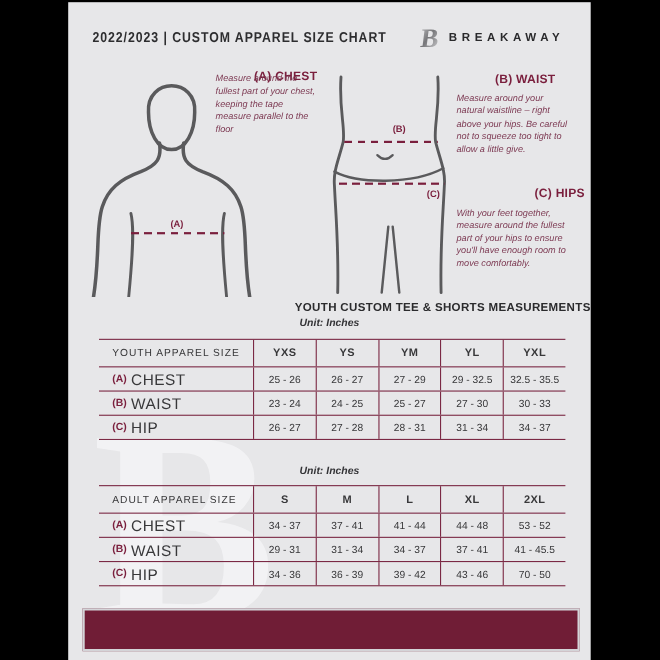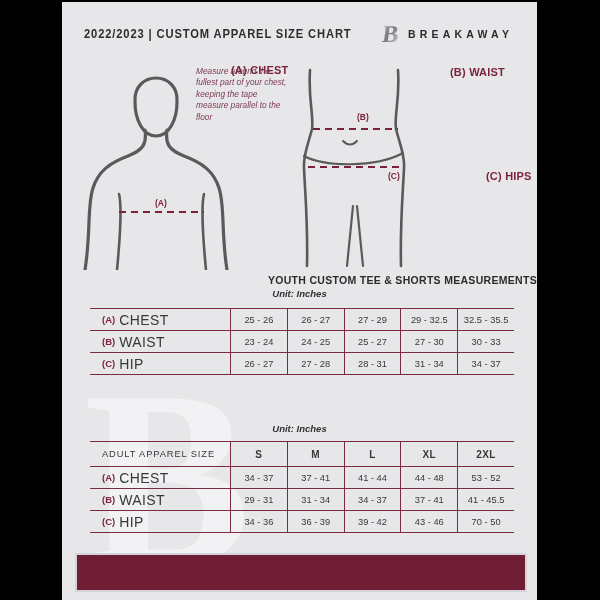--- a/index.html
+++ b/index.html
@@ -124,25 +124,35 @@
     <div class="dash dash-a"></div>
     <div class="dash dash-b"></div>
     <div class="dash dash-c"></div>
     <div class="marker marker-a">(A)</div>
     <div class="marker marker-b">(B)</div>
     <div class="marker marker-c">(C)</div>
 
     <div class="sec-head head-a">(A) CHEST</div>
     <div class="sec-body body-a">Measure around the fullest part of your chest, keeping the tape measure parallel to the floor</div>
     <div class="sec-head head-b">(B) WAIST</div>
+    <div class="sec-body body-b">Measure around your natural waistline – right above your hips. Be careful not to squeeze too tight to allow a little give.</div>
     <div class="sec-head head-c">(C) HIPS</div>
+    <div class="sec-body body-c">With your feet together, measure around the fullest part of your hips to ensure you'll have enough room to move comfortably.</div>
 
     <div class="tbl-title t1-title">YOUTH CUSTOM TEE &amp; SHORTS MEASUREMENTS</div>
     <div class="tbl-unit t1-unit">Unit: Inches</div>
     <div class="tbl tbl-youth">
+      <div class="trow thead">
+        <div class="cell label-cell apparel-head">YOUTH APPAREL SIZE</div>
+        <div class="cell vline size-col">YXS</div>
+        <div class="cell vline size-col">YS</div>
+        <div class="cell vline size-col">YM</div>
+        <div class="cell vline size-col">YL</div>
+        <div class="cell vline size-col">YXL</div>
+      </div>
       <div class="trow">
         <div class="cell label-cell">
           <span class="pfx">(A)</span>
           <span class="lbl">CHEST</span>
         </div>
         <div class="cell vline">25 - 26</div>
         <div class="cell vline">26 - 27</div>
         <div class="cell vline">27 - 29</div>
         <div class="cell vline">29 - 32.5</div>
         <div class="cell vline">32.5 - 35.5</div>

